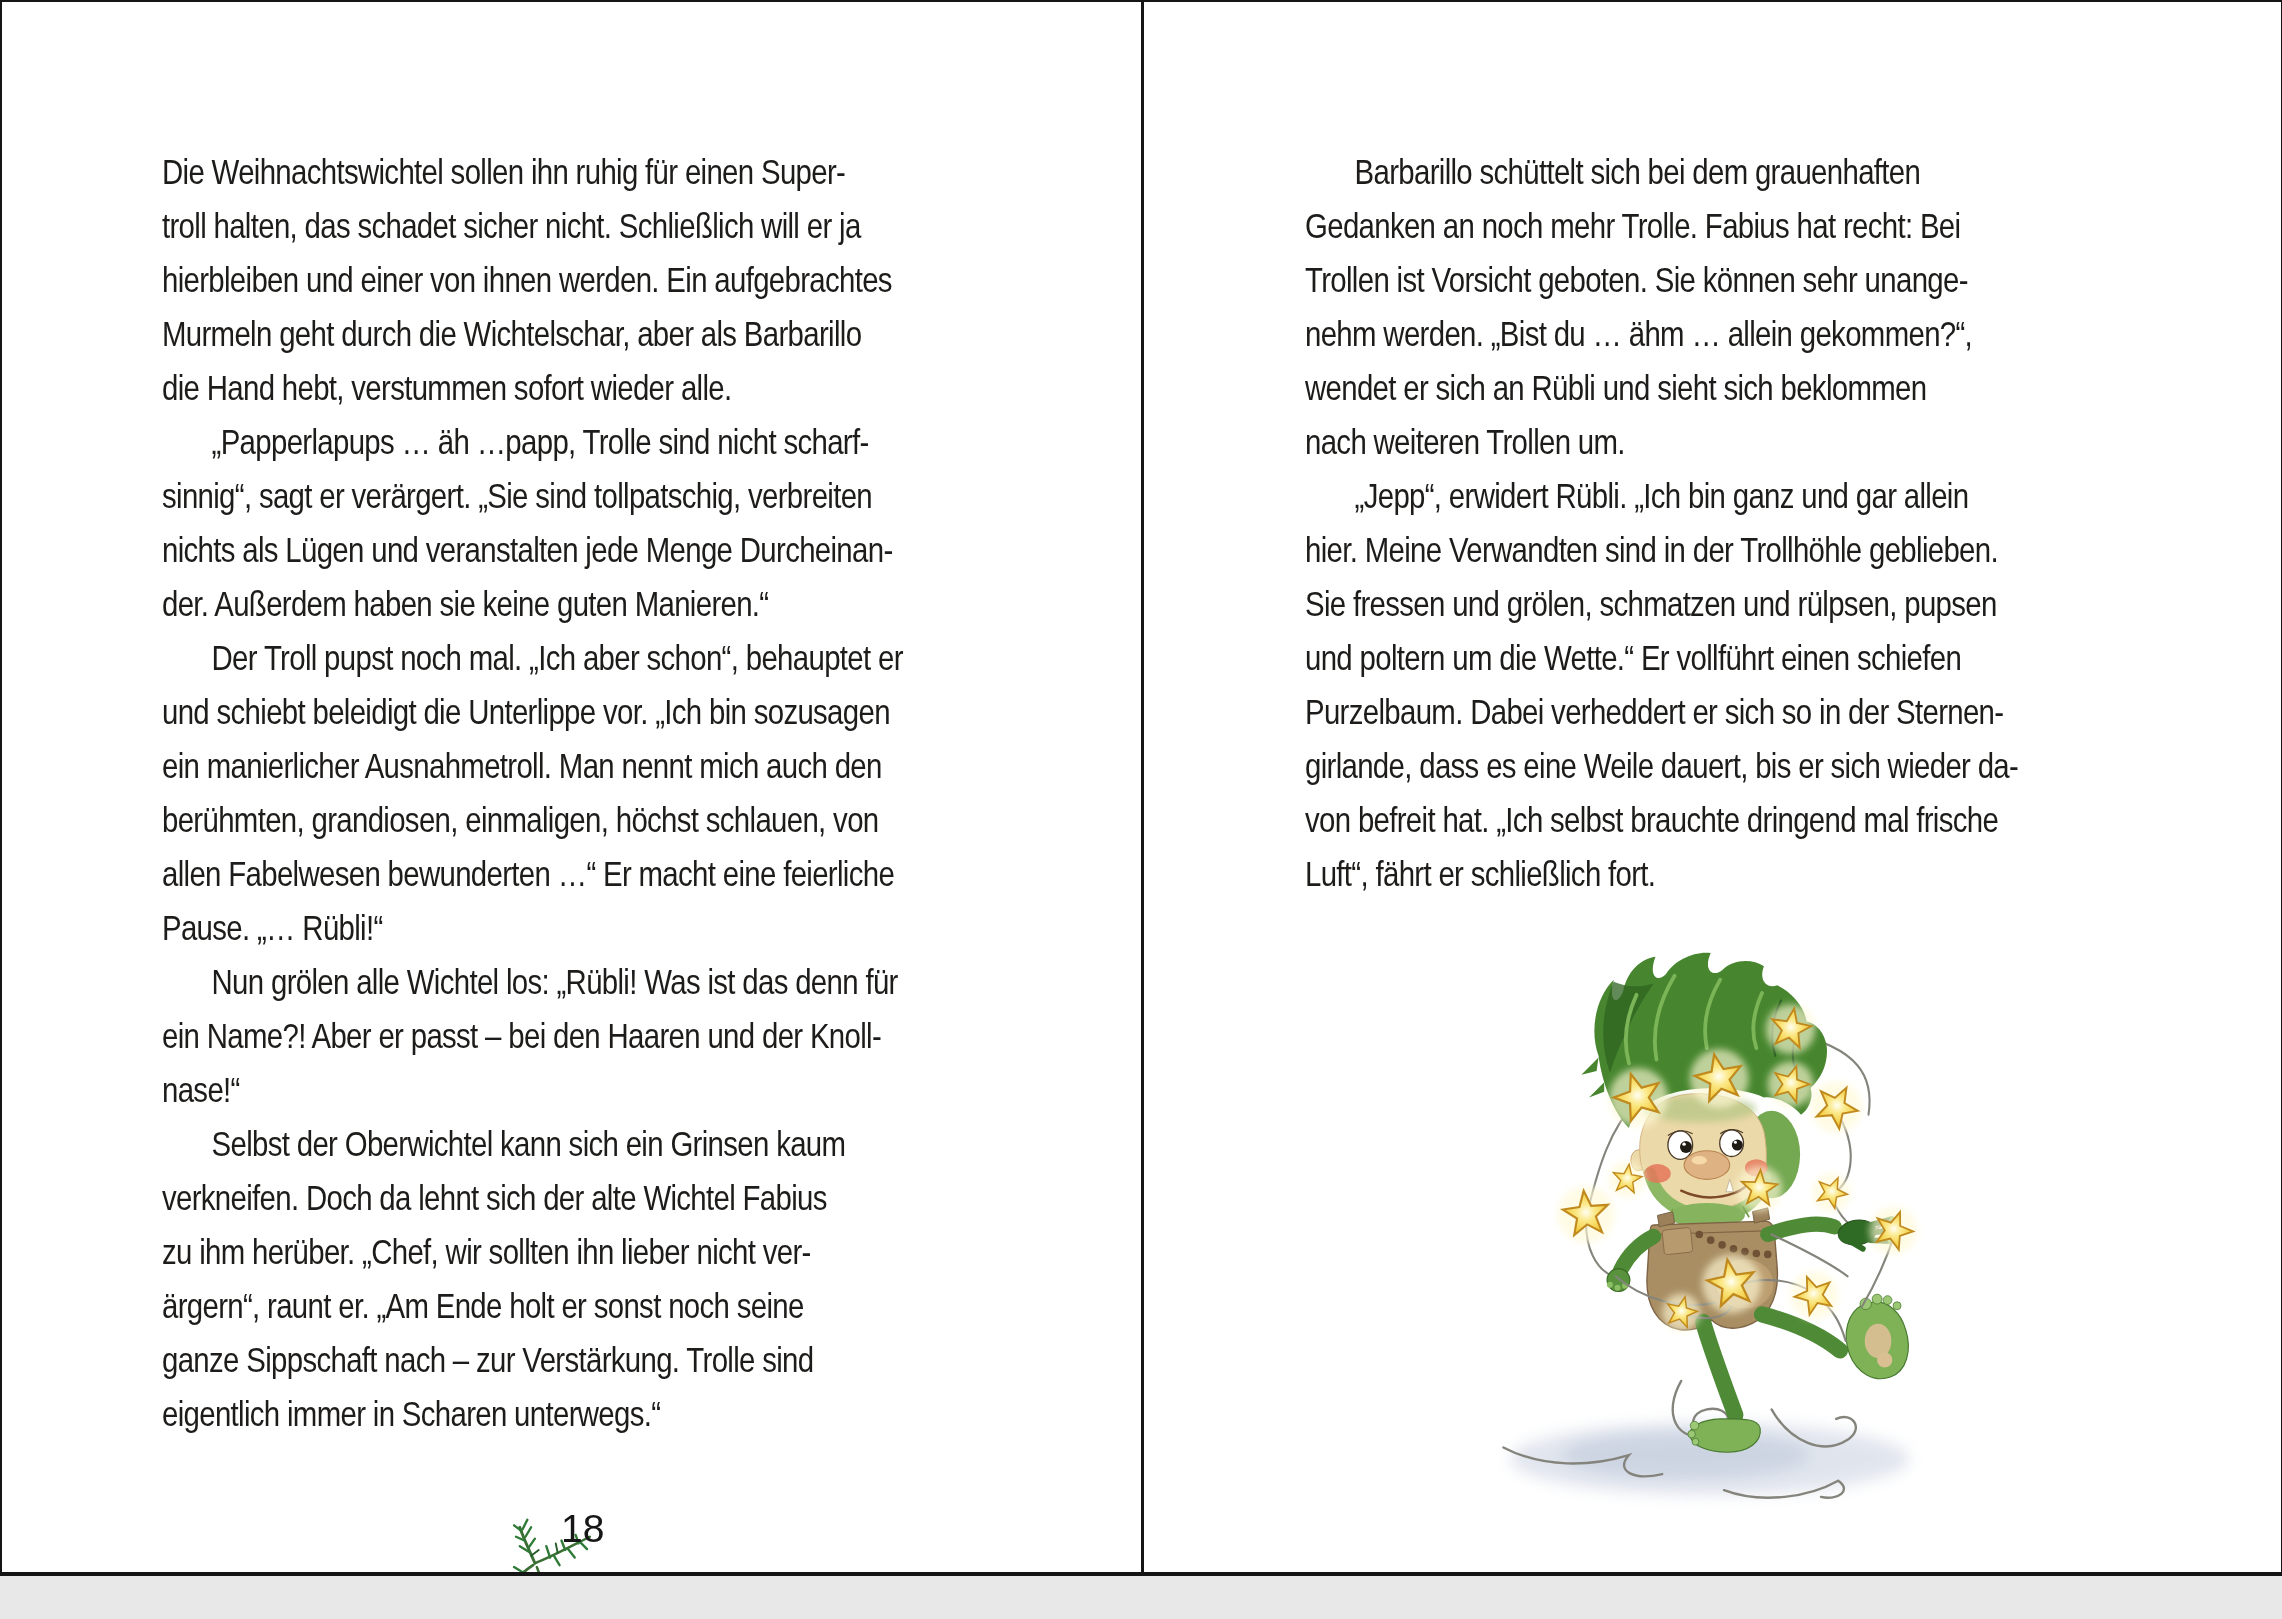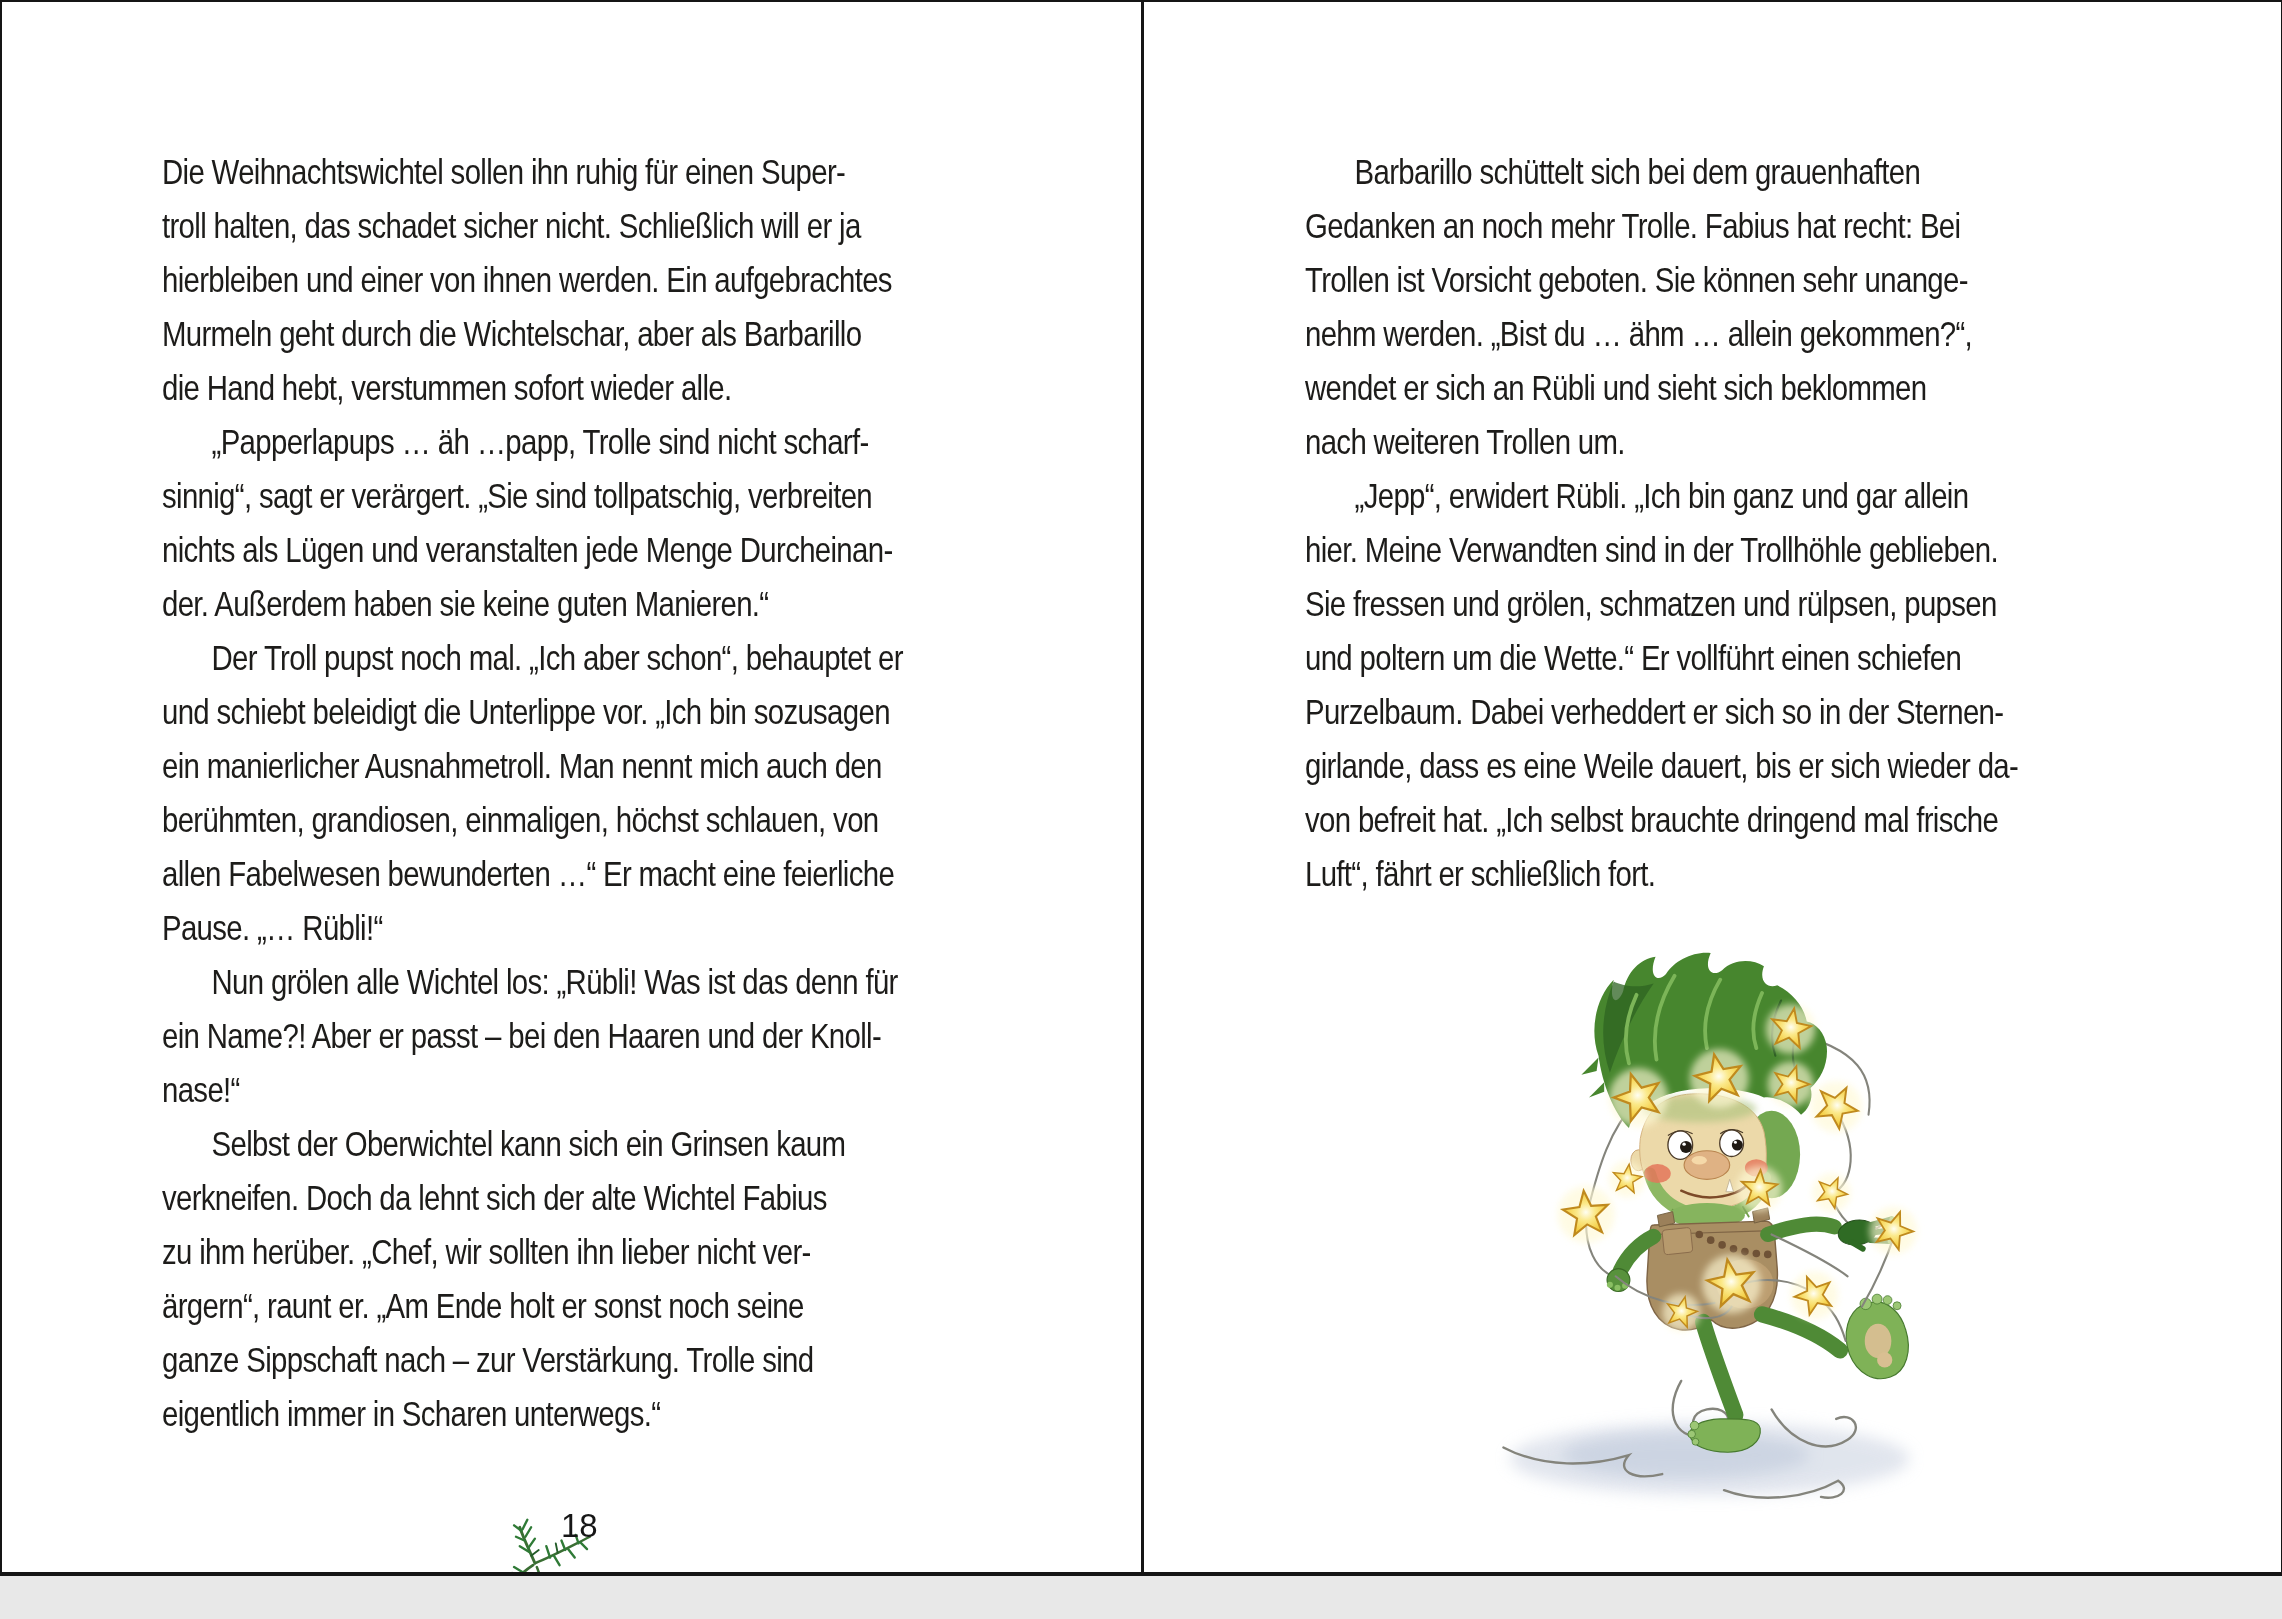--- a/index.html
+++ b/index.html
@@ -27,21 +27,21 @@
     transform-origin:0 0;
     white-space:nowrap;
     color:#1d1c1a;
   }
   #left-lines{left:160px;top:143px;}
   #right-lines{left:1303px;top:143px;}
   .line{height:54px;}
   .line.indent{padding-left:59px;}
   .pagenum{
     position:absolute;left:559px;top:1505px;
-    font-size:33px;color:#161616;letter-spacing:0;
+    font-size:39px;color:#161616;letter-spacing:0;
   }
   .fir{position:absolute;left:474px;top:1512px;width:133px;height:90px;}
   .troll{position:absolute;left:1484px;top:932px;width:457px;height:580px;}
 </style>
 </head>
 <body>
 
 <div class="spread">
 
   <section>

